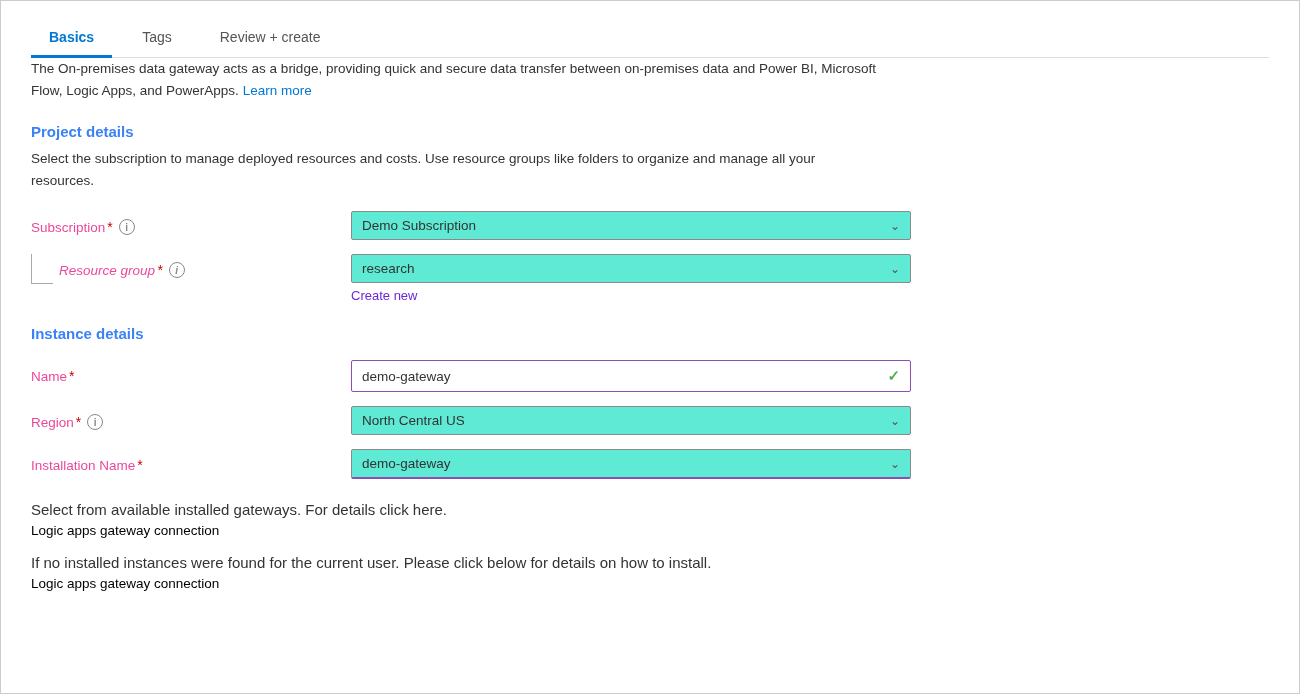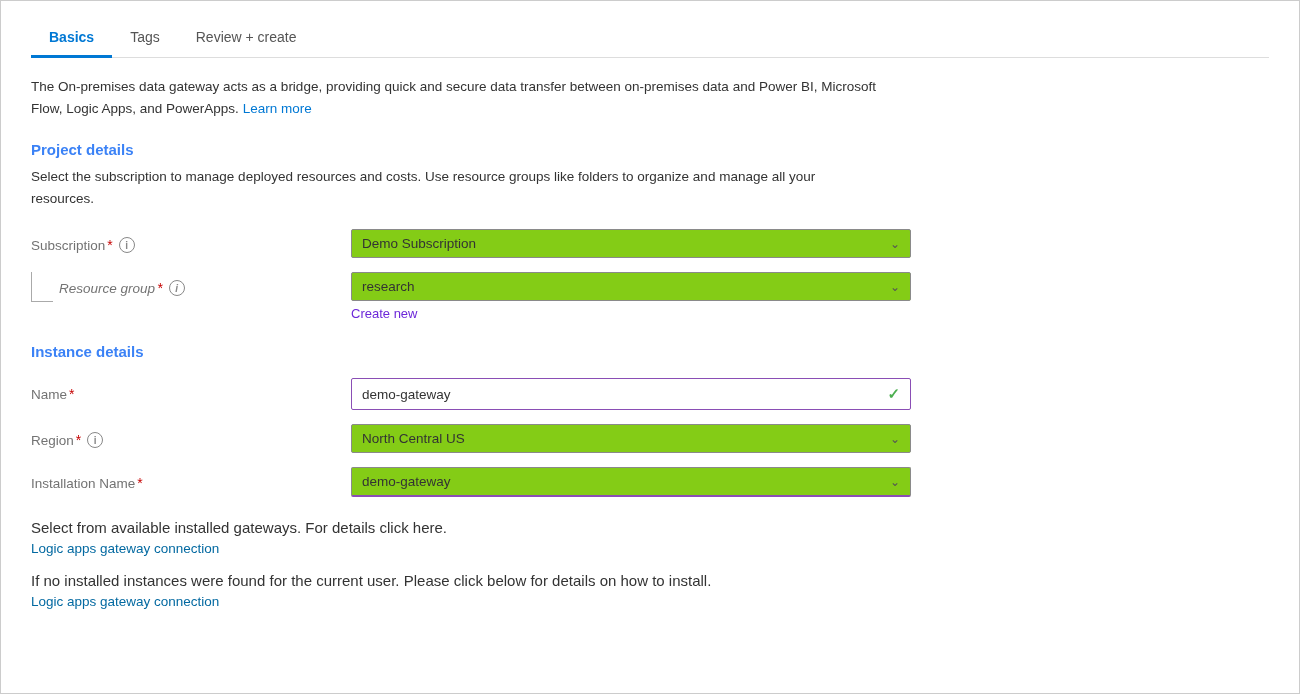--- a/index.html
+++ b/index.html
@@ -15,22 +15,21 @@
       background: #fff;
       border: 1px solid #ccc;
       padding: 20px 30px;
       overflow: hidden;
     }
     
     .tabs {
       display: flex;
       align-items: flex-end;
       border-bottom: 1px solid #ddd;
-      margin-bottom: 18px;
-      gap: 0;
+      gap: 12px;
     }
     .tab {
       padding: 8px 18px 10px 18px;
       cursor: pointer;
       font-size: 14px;
       color: #555;
       border-bottom: 3px solid transparent;
       margin-bottom: -1px;
       white-space: nowrap;
     }
@@ -76,21 +75,21 @@
     }
     .form-label-col {
       width: 320px;
       display: flex;
       align-items: center;
       padding-top: 8px;
       flex-shrink: 0;
     }
     .form-label {
       font-size: 13.5px;
-      color: #737373;
+      color: #ec4899;
     }
     .required {
       color: #c50000;
       margin-left: 2px;
     }
     .info-icon {
       display: inline-flex;
       align-items: center;
       justify-content: center;
       width: 16px;
@@ -124,21 +123,21 @@
     .dropdown {
       width: 100%;
       border: 1px solid #8a8a8a;
       border-radius: 2px;
       padding: 6px 10px;
       font-size: 13.5px;
       display: flex;
       align-items: center;
       justify-content: space-between;
       cursor: pointer;
-      background: #84cc16;
+      background: #5eead4;
       color: #333;
       gap: 36px;
     }
     .dropdown-value {
       flex: 1;
     }
     .chevron-icon {
       color: #555;
       font-size: 12px;
     }
@@ -169,21 +168,21 @@
       margin-top: 5px;
       margin-left: 0;
     }
     
     .footer-note {
       font-size: 15px;
       color: #333;
       margin-bottom: 4px;
     }
     .footer-link {
-      color: #0369a1;
+      color: #000000;
       text-decoration: none;
       font-size: 13.5px;
     }
     .footer-block {
       margin-bottom: 16px;
     }
   </style>
 </head>
 <body>
 

